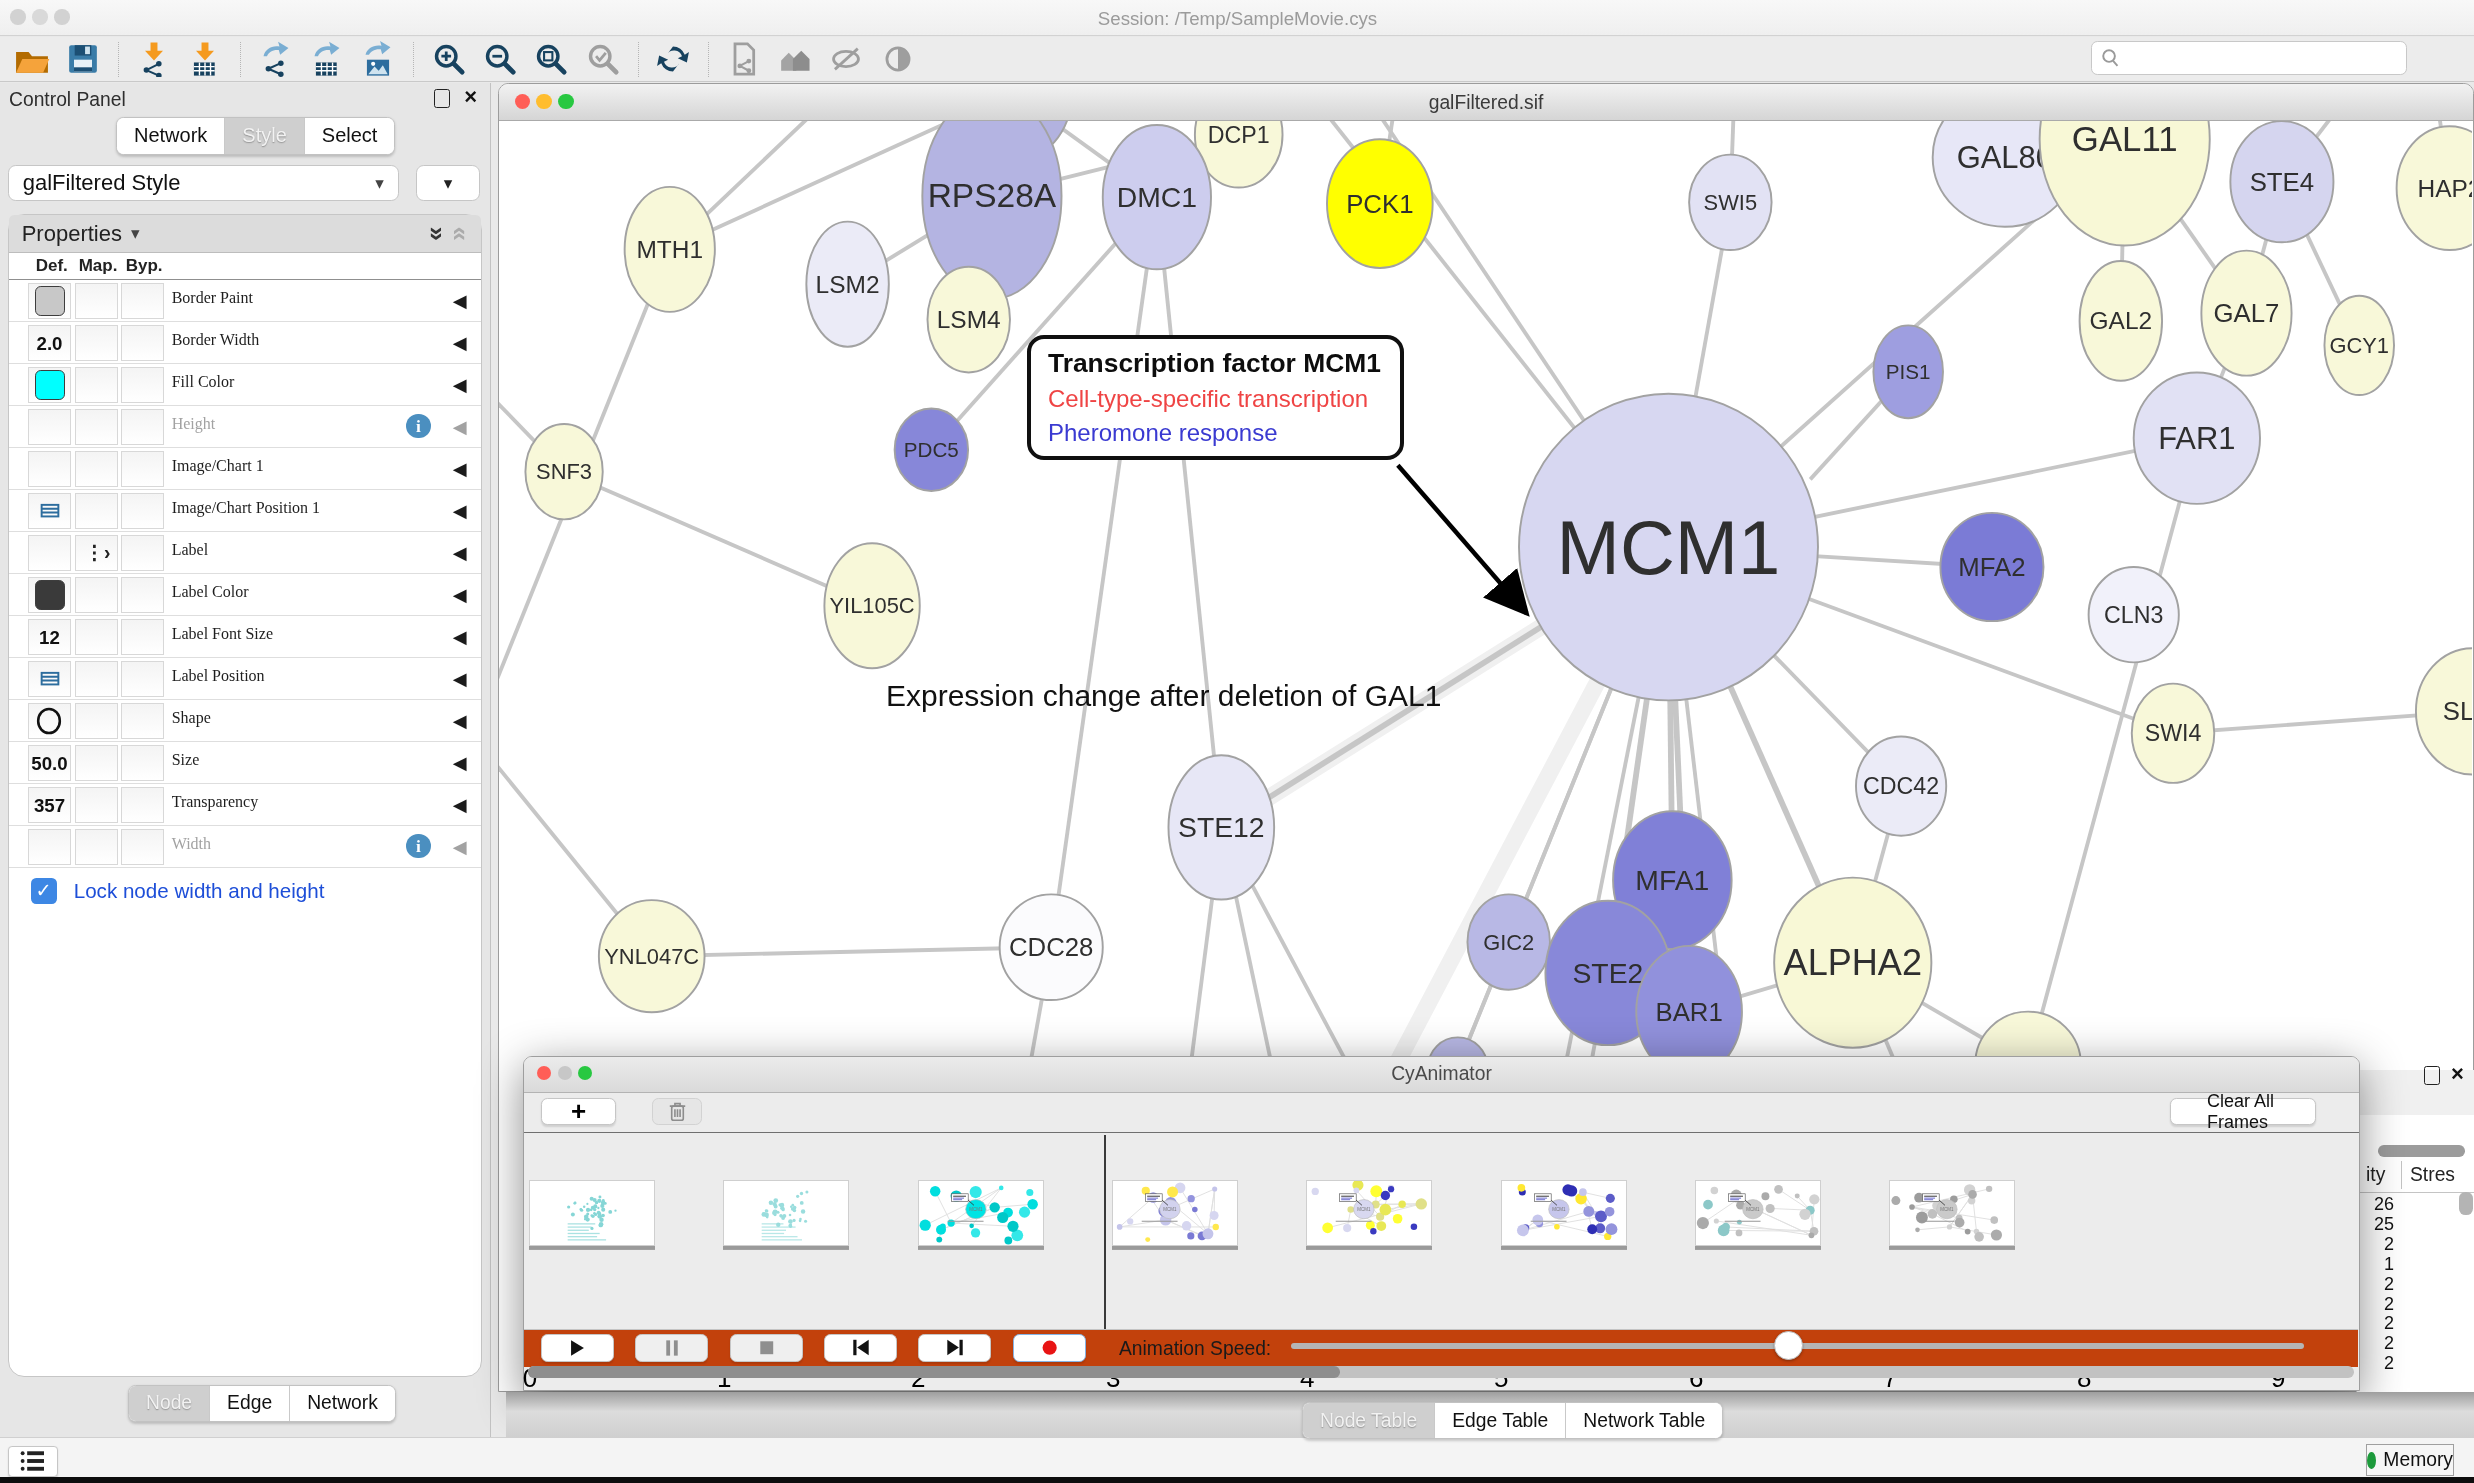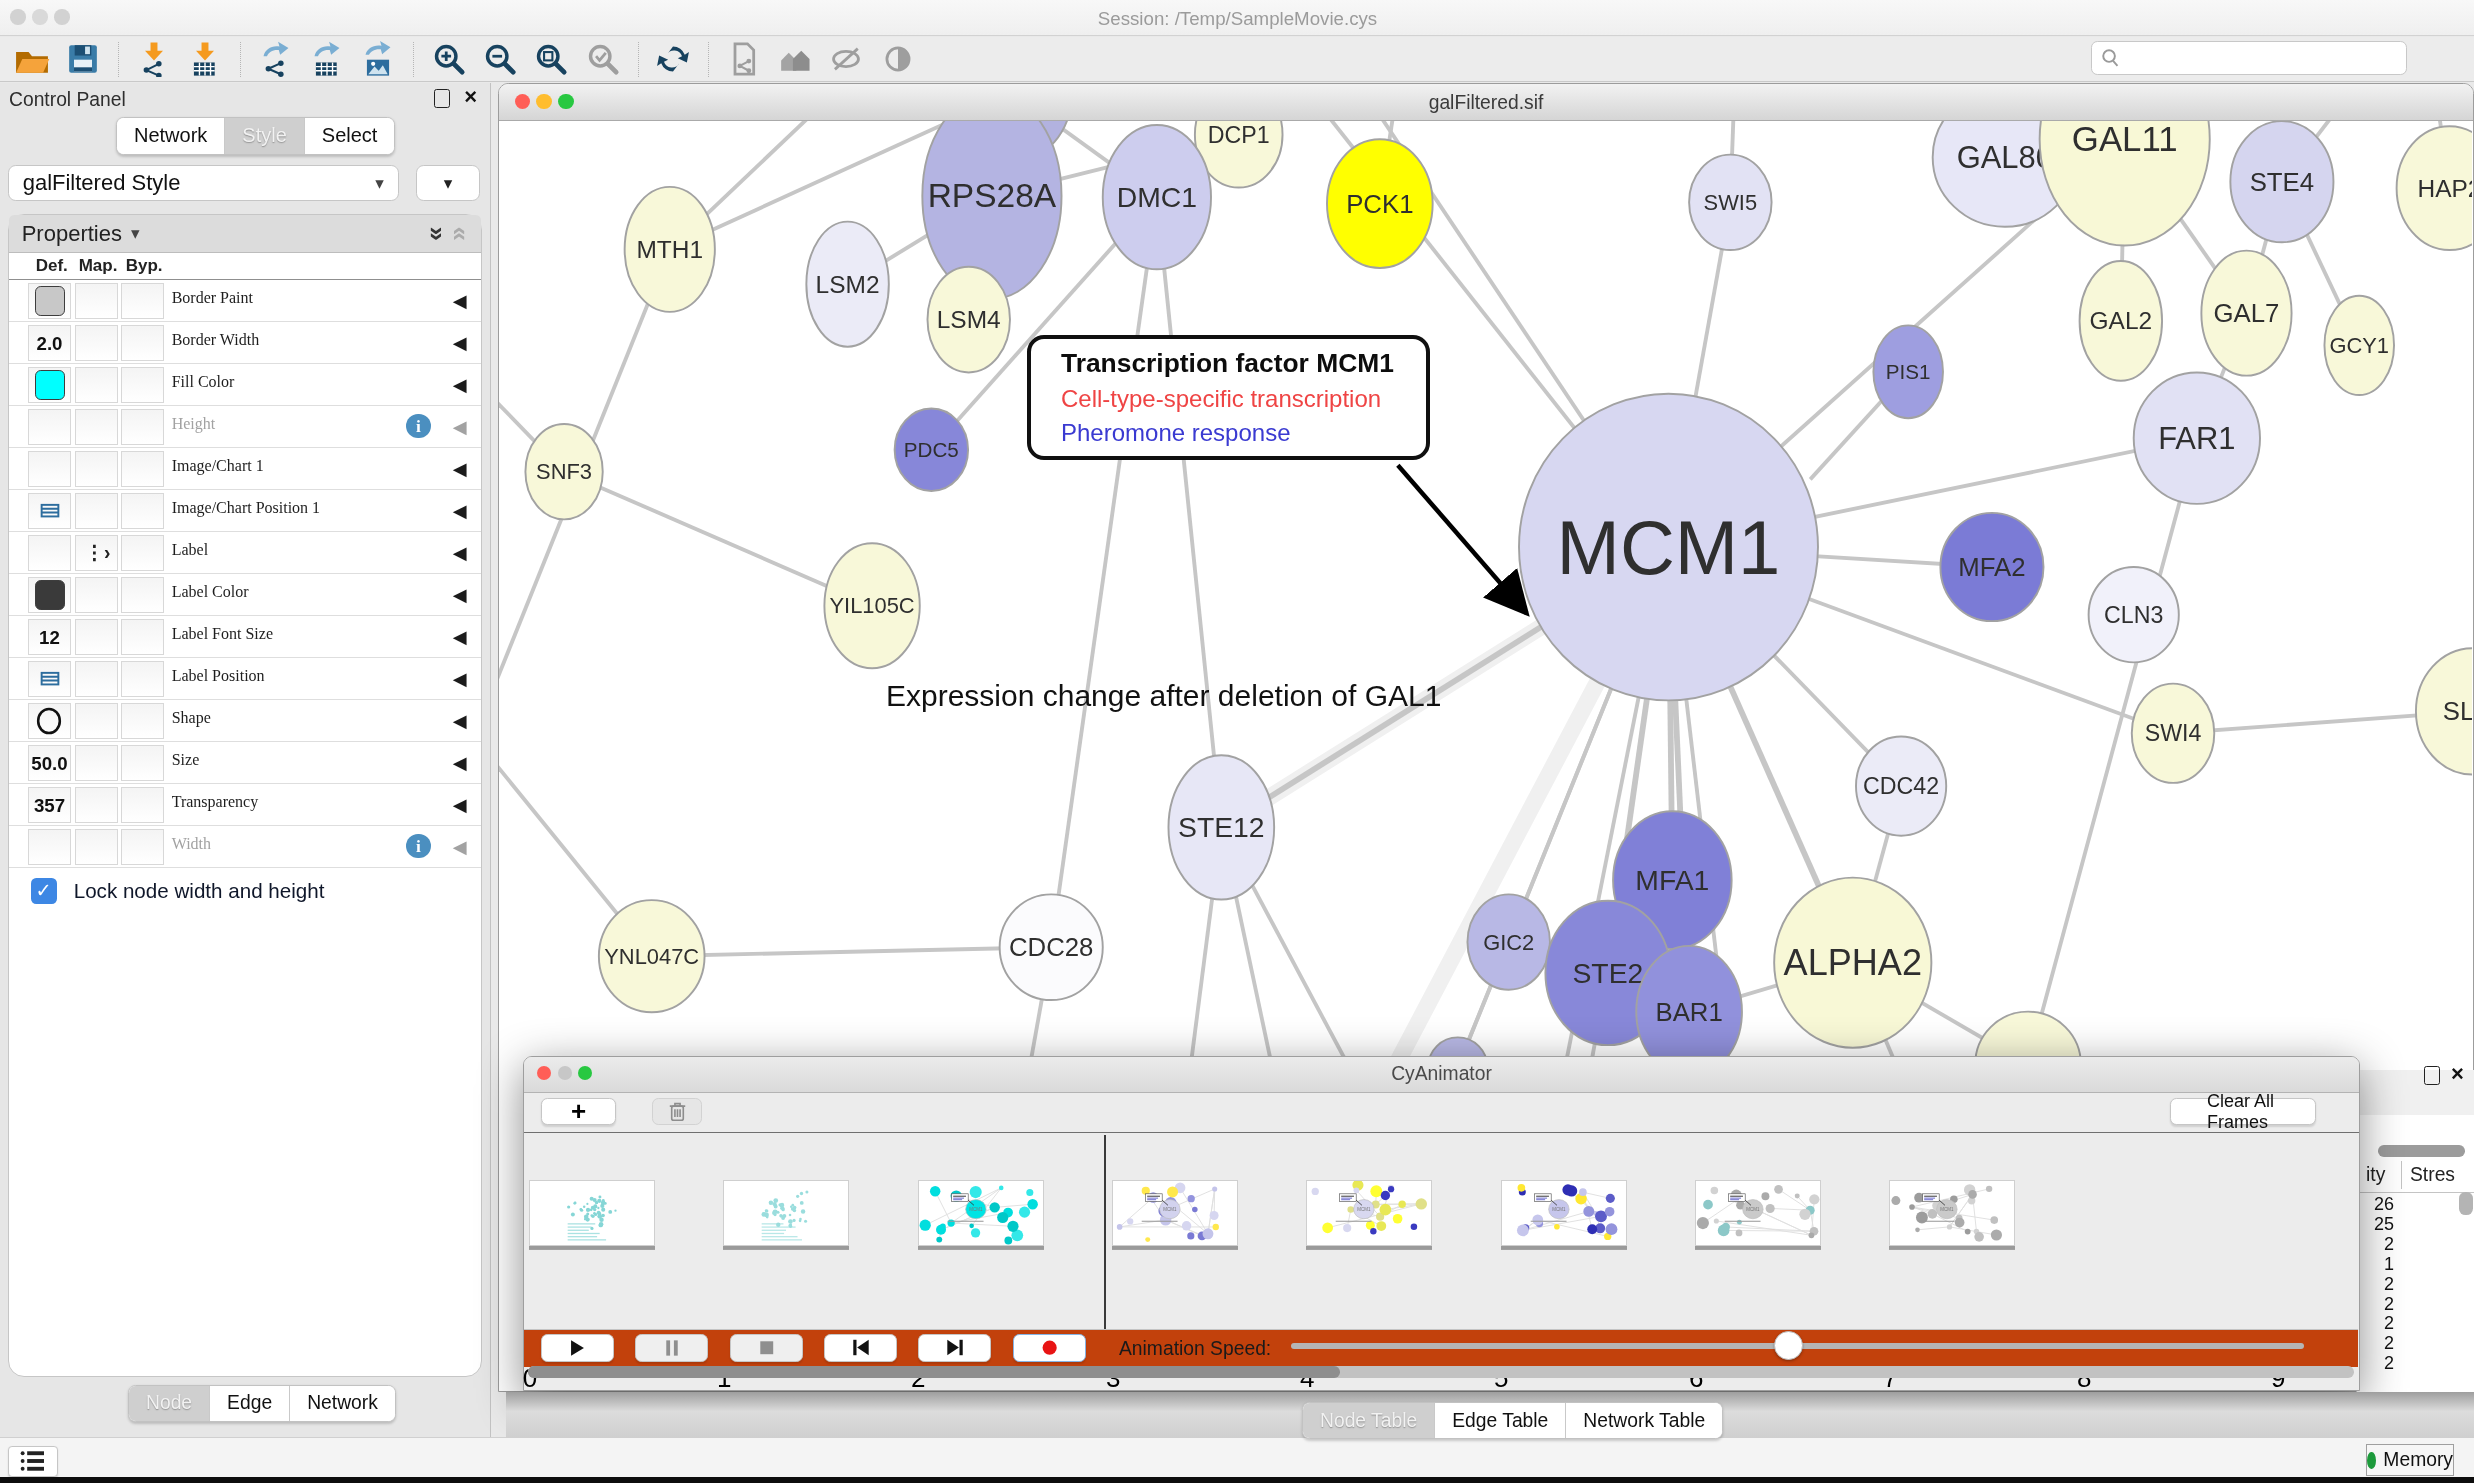--- a/index.html
+++ b/index.html
@@ -46,21 +46,21 @@
   .defnum{width:100%;text-align:center;font-size:18.7px;font-weight:bold;color:#111;margin-top:7px;}
   .checkrow{display:flex;align-items:center;padding:10.3px 0 0 22px;}
   .checkbox{width:26px;height:26px;background:#3d87e4;border-radius:5.2px;color:#fff;font-size:19.3px;
             text-align:center;line-height:26px;}
   
   .netwin{left:498px;top:83px;width:1976px;height:1309px;border:1.3px solid #9c9c9c;border-radius:10.3px 10.3px 0 0;
           box-sizing:border-box;background:#fff;}
   .net-titlebar{height:36px;background:linear-gradient(#f2f2f2,#d5d5d5);border-bottom:1.3px solid #aaa;
                 border-radius:9px 9px 0 0;position:relative;}
   .net-canvas{position:absolute;left:0;top:37px;width:1973px;height:1269px;background:#fff;overflow:hidden;}
-  .annot{position:absolute;border:4.5px solid #101010;border-radius:17px;background:#fff;padding:9px 30px;}
+  .annot{position:absolute;border:4.5px solid #101010;border-radius:17px;background:#fff;padding:9px 17px;}
   .annot-title{font-size:26.4px;font-weight:bold;color:#0d0d0d;}
   .annot-line{font-size:24px;margin-top:5.8px;}
   .net-caption{position:absolute;font-size:30px;color:#111;}
   
   .cyan{left:523px;top:1056px;width:1837px;height:335px;background:#ececec;border:1.3px solid #9e9e9e;
         border-radius:9px 9px 0 0;box-sizing:border-box;box-shadow:0 11.6px 45px rgba(0,0,0,.45);}
   .cy-titlebar{height:35px;background:linear-gradient(#ebebeb,#dadada);border-bottom:1.3px solid #b3b3b3;
                border-radius:7.7px 7.7px 0 0;position:relative;}
   .cy-toolrow{position:relative;height:39px;background:#ececec;border-bottom:1.9px solid #6f6f6f;}
   .btn{background:#fff;border:1.3px solid #c6c6c6;border-radius:6.4px;box-shadow:0 1.3px 1.9px rgba(0,0,0,.12);
@@ -346,21 +346,21 @@
             <div class="pcell" style="left: 19.3px;"></div>
             <div class="pcell" style="left: 66px;"></div>
             <div class="pcell" style="left: 112px;"></div>
             <div class="plabel disabled">Width</div>
             <div class="pinfo">i</div>
             <div class="parrow disabled">◀</div>
           </div>
         </div>
       <div class="checkrow">
         <div class="checkbox">✓</div>
-        <span style="font-size:20.6px;color:#0f172a;margin-left:17px;">Lock node width and height</span>
+        <span style="font-size:20.6px;color:#1d4ed8;margin-left:17px;">Lock node width and height</span>
       </div>
     </div>
     <div class="abs" id="cp-bottom-tabs" style="left:128px;top:1302px;">
         <div class="seg">
           <div class="s sel" style="font-size: 19.3px;">Node</div>
           <div class="s" style="font-size: 19.3px;">Edge</div>
           <div class="s" style="font-size: 19.3px;">Network</div>
         </div>
       </div>
   </div>

